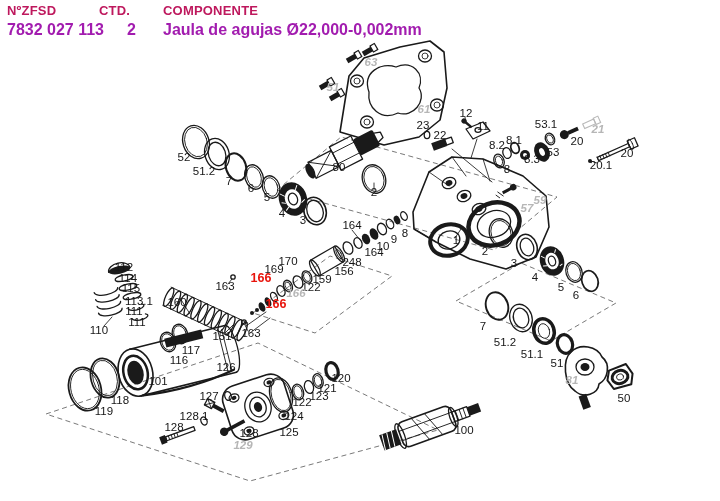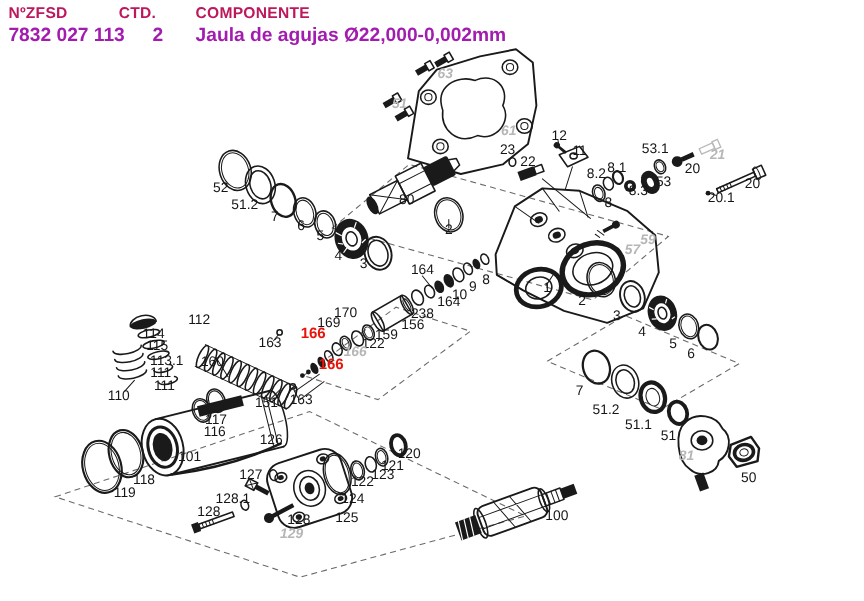--- a/index.html
+++ b/index.html
@@ -507,36 +507,36 @@
       <span class="lbl" style="left: 532px; top: 355px;">51.1</span>
       <span class="lbl" style="left: 557px; top: 364px;">51</span>
       <span class="lbl g" style="left: 572px; top: 381px;">81</span>
       <span class="lbl" style="left: 604px; top: 399px; padding-left: 40px;">50</span>
       <span class="lbl" style="left: 464px; top: 431px;">100</span>
       <span class="lbl" style="left: 352px; top: 226px;">164</span>
       <span class="lbl" style="left: 405px; top: 234px;">8</span>
       <span class="lbl" style="left: 394px; top: 240px;">9</span>
       <span class="lbl" style="left: 383px; top: 247px;">10</span>
       <span class="lbl" style="left: 374px; top: 253px;">164</span>
-      <span class="lbl" style="left: 352px; top: 263px;">238</span>
+      <span class="lbl" style="left: 352px; top: 263px;">248</span>
       <span class="lbl" style="left: 344px; top: 272px;">156</span>
       <span class="lbl" style="left: 322px; top: 280px;">159</span>
       <span class="lbl" style="left: 311px; top: 288px;">122</span>
       <span class="lbl" style="left: 288px; top: 262px;">170</span>
       <span class="lbl" style="left: 274px; top: 270px;">169</span>
       <span class="lbl r" style="left: 261px; top: 278px;">166</span>
       <span class="lbl g" style="left: 296px; top: 294px;">166</span>
       <span class="lbl r" style="left: 276px; top: 304px;">166</span>
       <span class="lbl" style="left: 225px; top: 287px;">163</span>
       <span class="lbl" style="left: 177px; top: 303px;">160</span>
       <span class="lbl" style="left: 251px; top: 334px;">163</span>
       <span class="lbl" style="left: 222px; top: 337px;">151</span>
-      <span class="lbl" style="left: 180px; top: 351px;">117</span>
+      <span class="lbl" style="left: 191px; top: 351px;">117</span>
       <span class="lbl" style="left: 179px; top: 361px;">116</span>
-      <span class="lbl" style="left: 124px; top: 268px; margin-left: 42px;">112</span>
+      <span class="lbl" style="left: 124px; top: 268px;">112</span>
       <span class="lbl" style="left: 128px; top: 279px;">114</span>
       <span class="lbl" style="left: 131px; top: 289px;">115</span>
       <span class="lbl" style="left: 139px; top: 302px; text-align: right;">113.1</span>
       <span class="lbl" style="left: 134px; top: 312px;">111</span>
       <span class="lbl" style="left: 137px; top: 323px;">111</span>
       <span class="lbl" style="left: 99px; top: 331px;">110</span>
       <span class="lbl" style="left: 158px; top: 382px;">101</span>
       <span class="lbl" style="left: 120px; top: 401px;">118</span>
       <span class="lbl" style="left: 104px; top: 412px;">119</span>
       <span class="lbl" style="left: 226px; top: 368px;">126</span>

